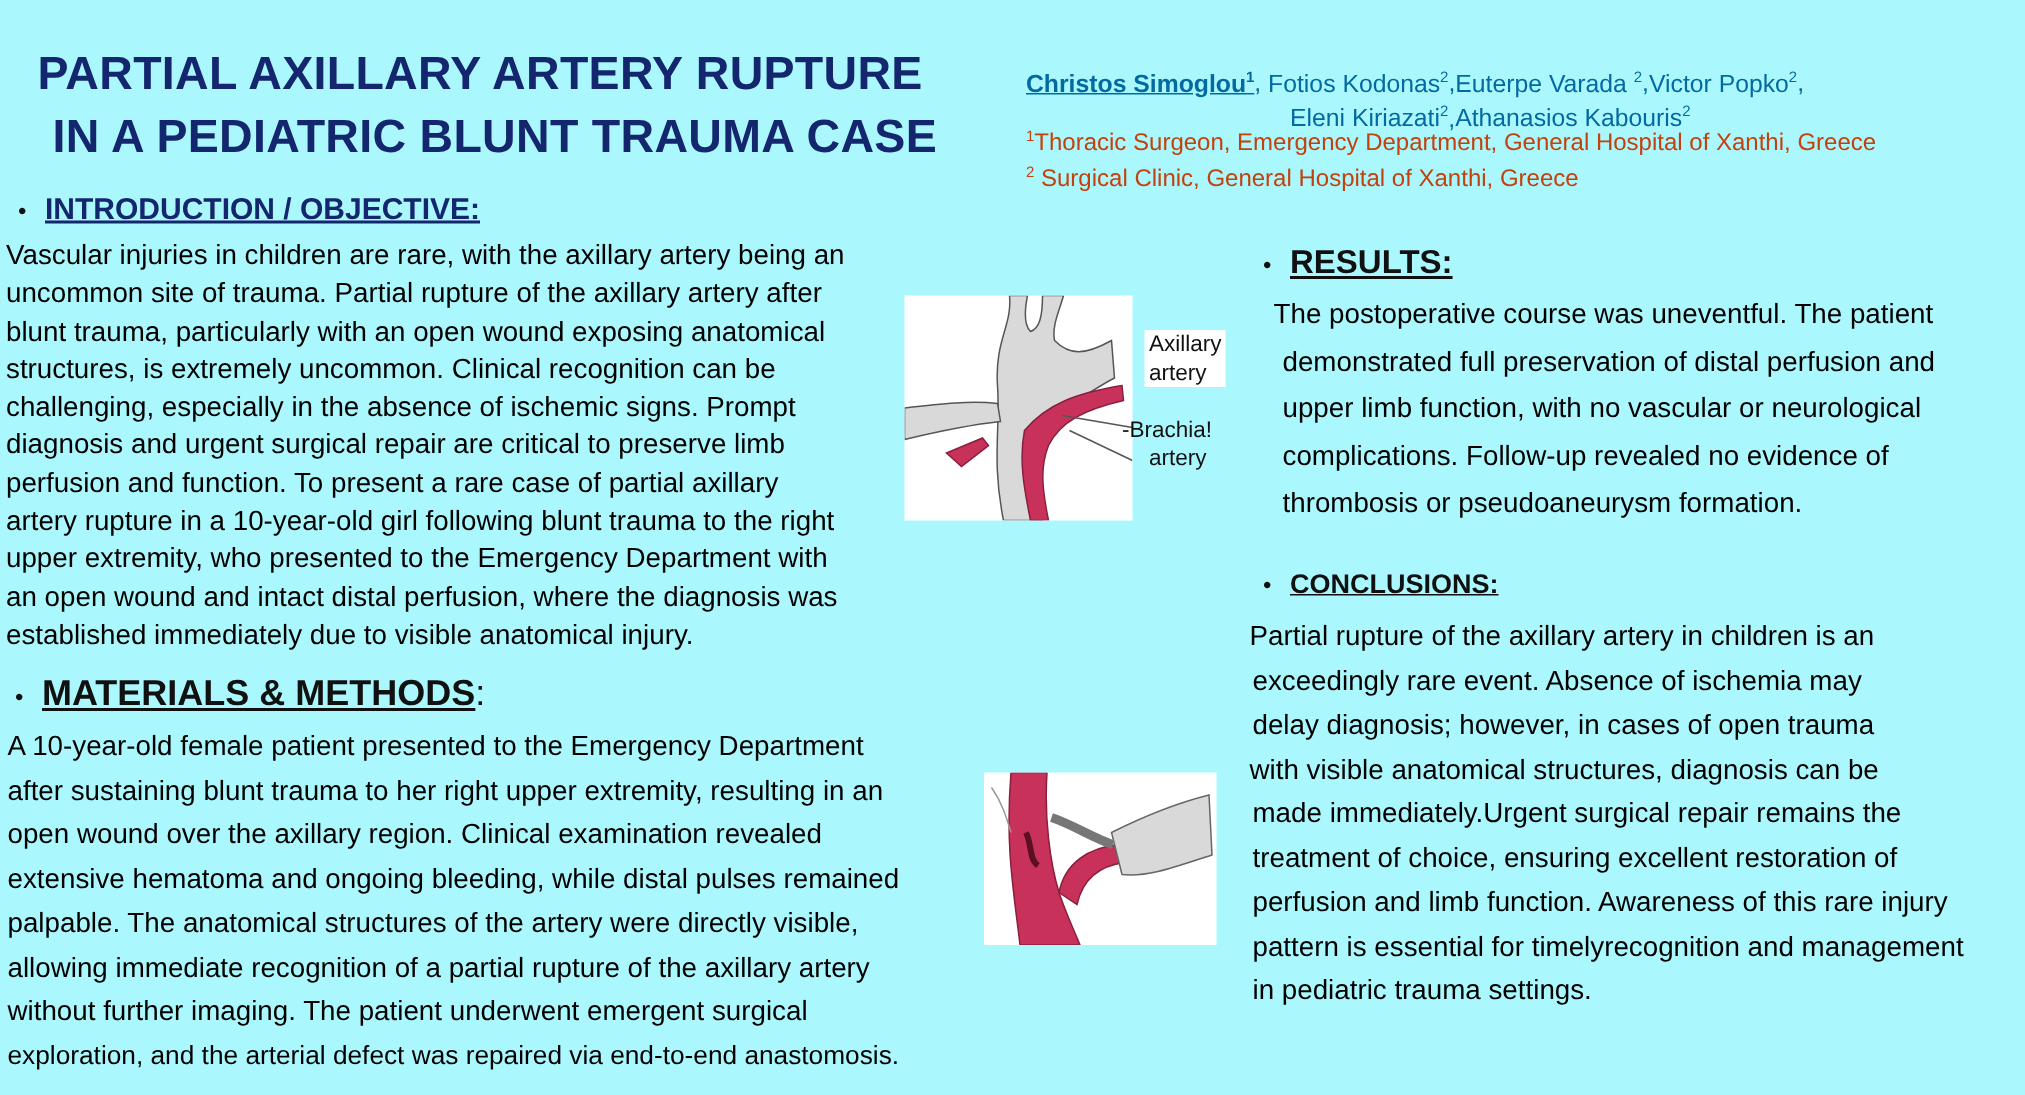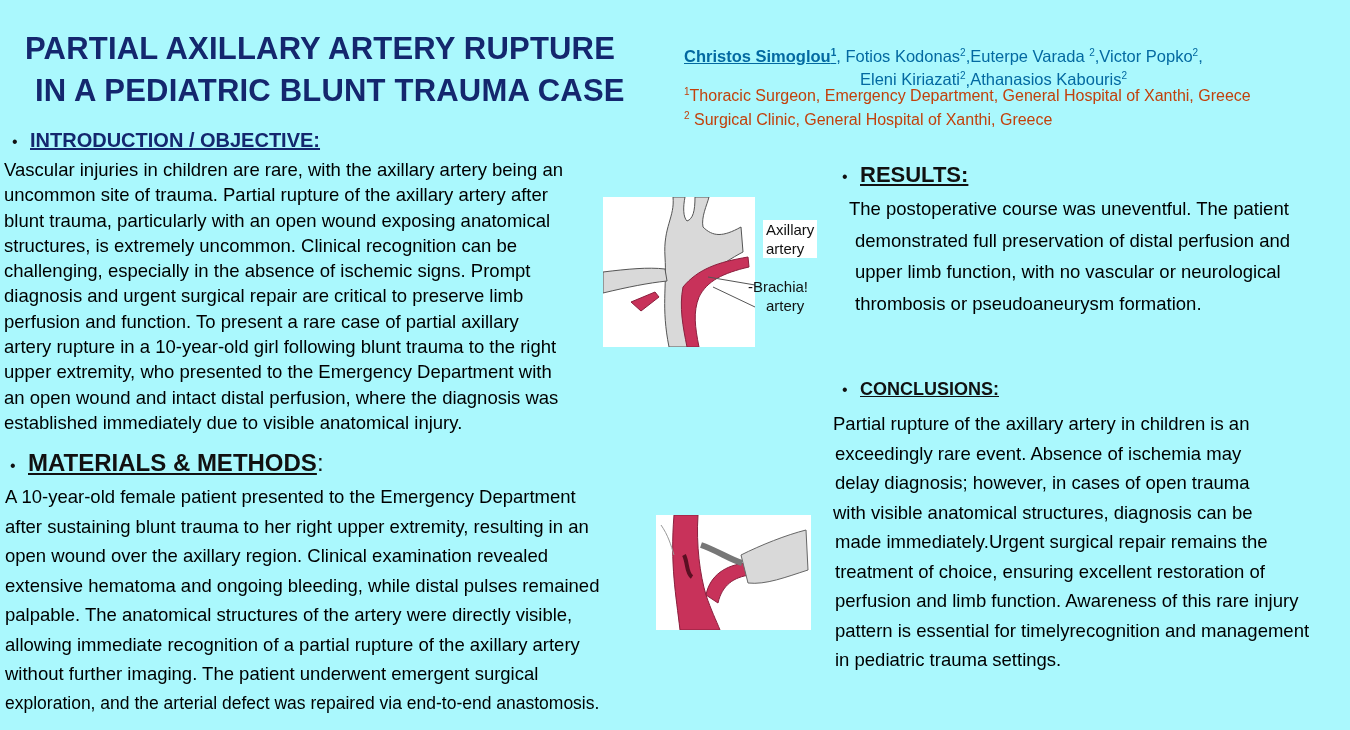--- a/index.html
+++ b/index.html
@@ -132,20 +132,21 @@
   </svg>
 </div>
 
 <div class="abs res-h">
   <span class="bullet">•</span><span class="heading">RESULTS:</span>
 </div>
 <div class="abs body-text res-p">
   <div>The postoperative course was uneventful. The patient</div>
   <div class="ind">demonstrated full preservation of distal perfusion and</div>
   <div class="ind">upper limb function, with no vascular or neurological</div>
+  <div class="ind">complications. Follow-up revealed no evidence of</div>
   <div class="ind">thrombosis or pseudoaneurysm formation.</div>
 </div>
 
 <div class="abs conc-h">
   <span class="bullet">•</span><span class="heading">CONCLUSIONS:</span>
 </div>
 <div class="abs body-text conc-p" style="line-height:29.5px">
   <div>Partial rupture of the axillary artery in children is an</div>
   <div class="ind">exceedingly rare event. Absence of ischemia may</div>
   <div class="ind">delay diagnosis; however, in cases of open trauma</div>

